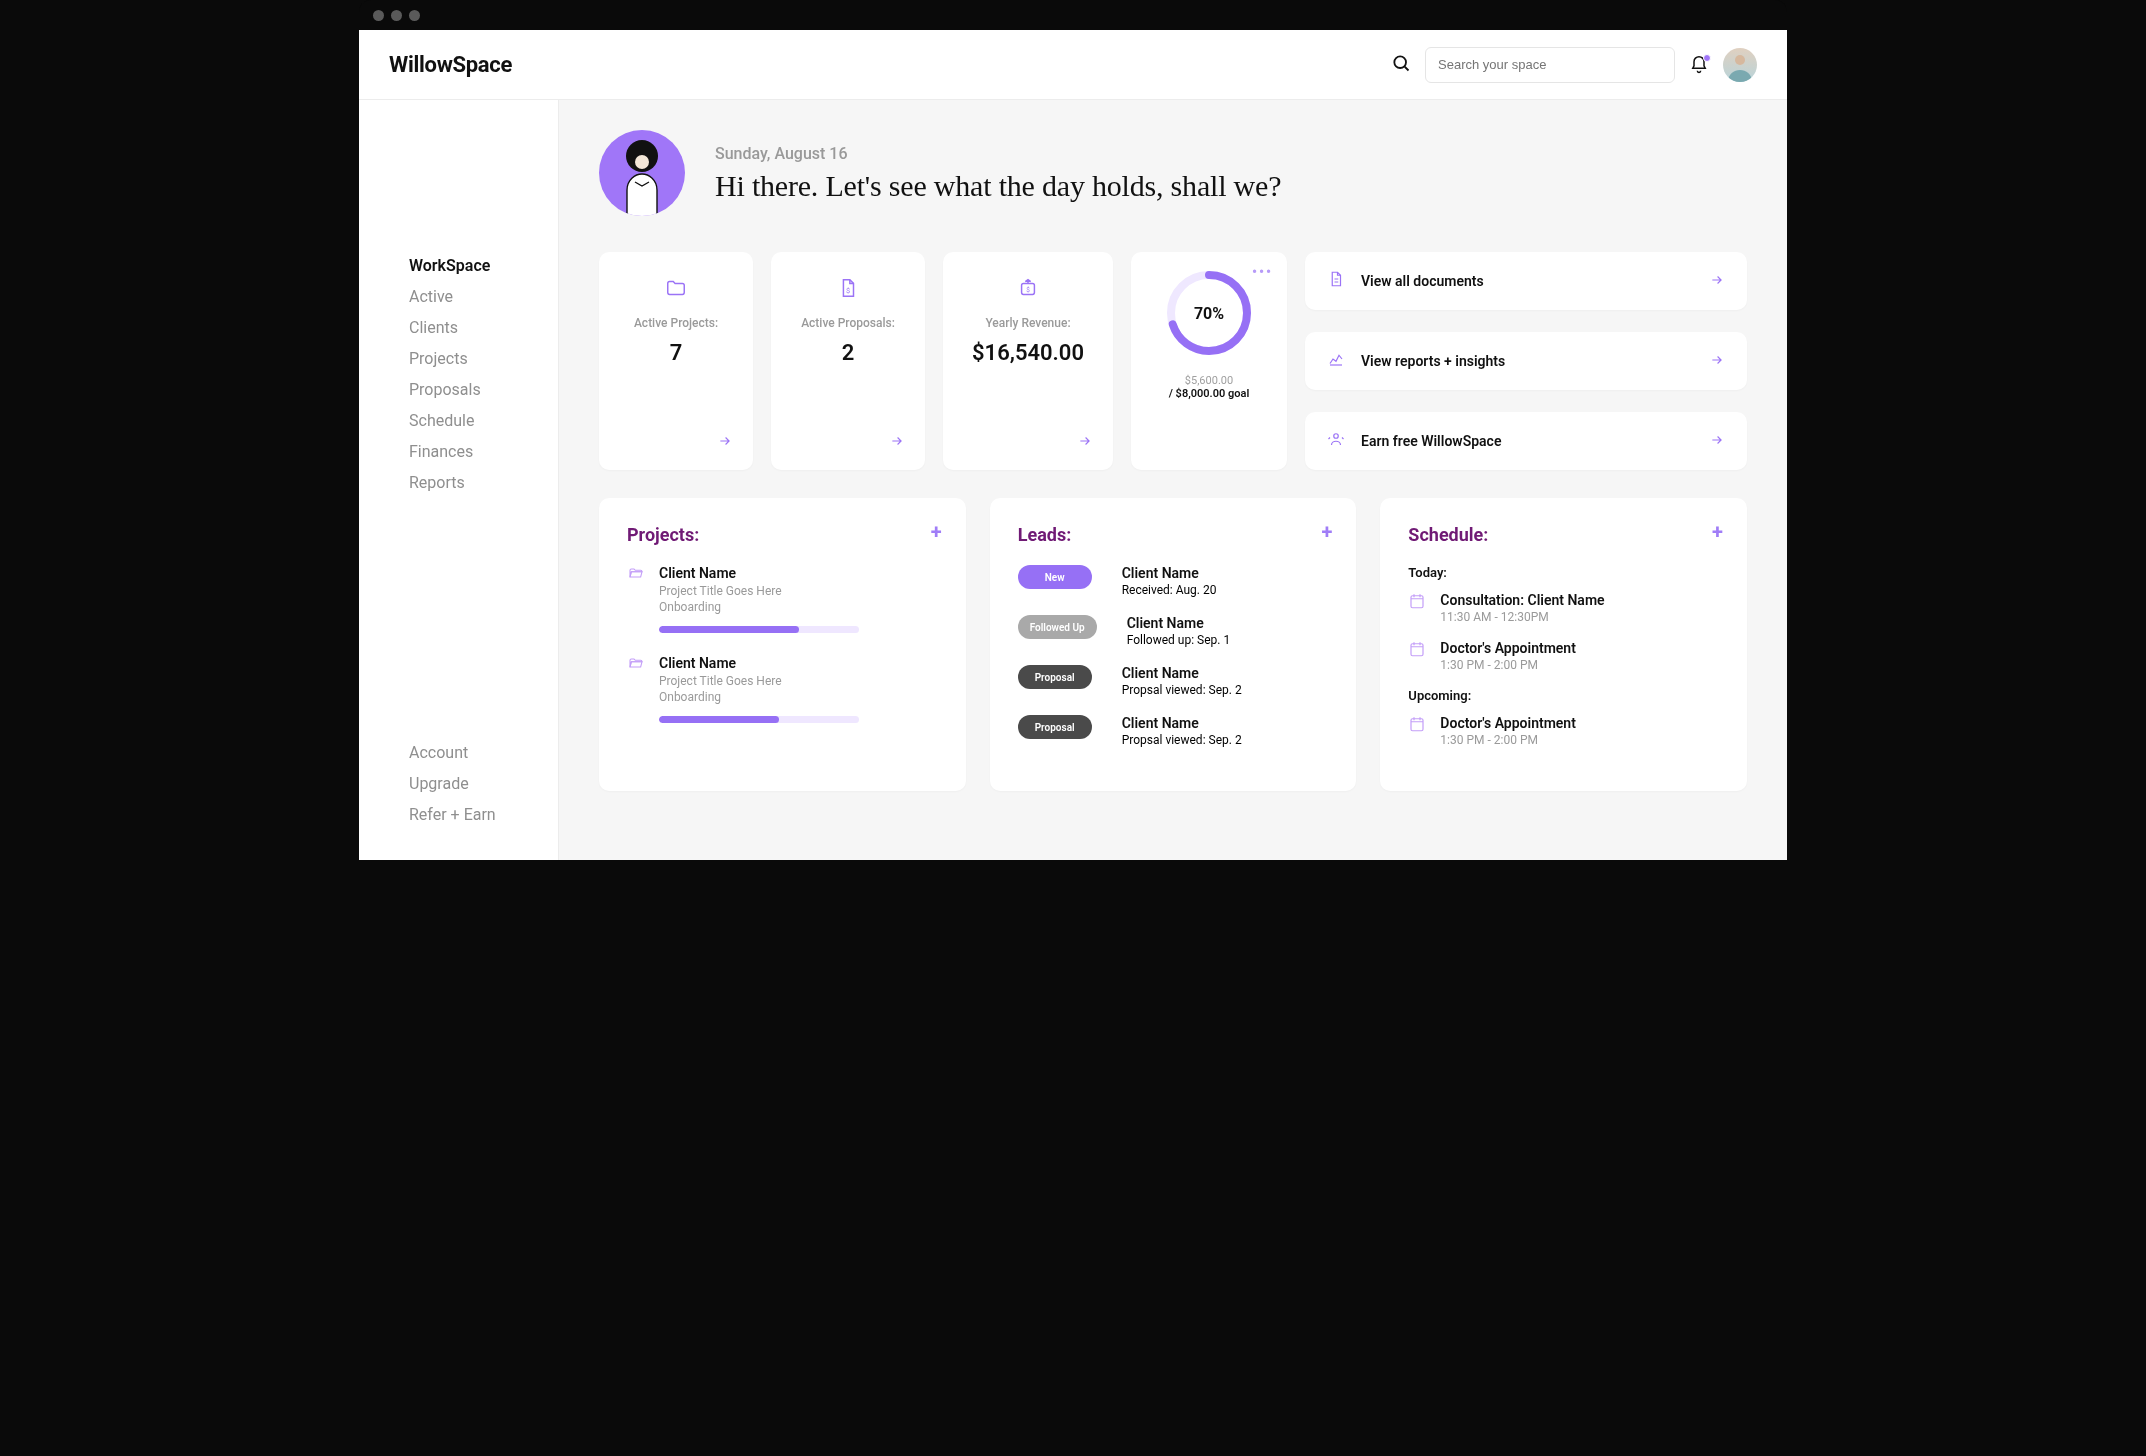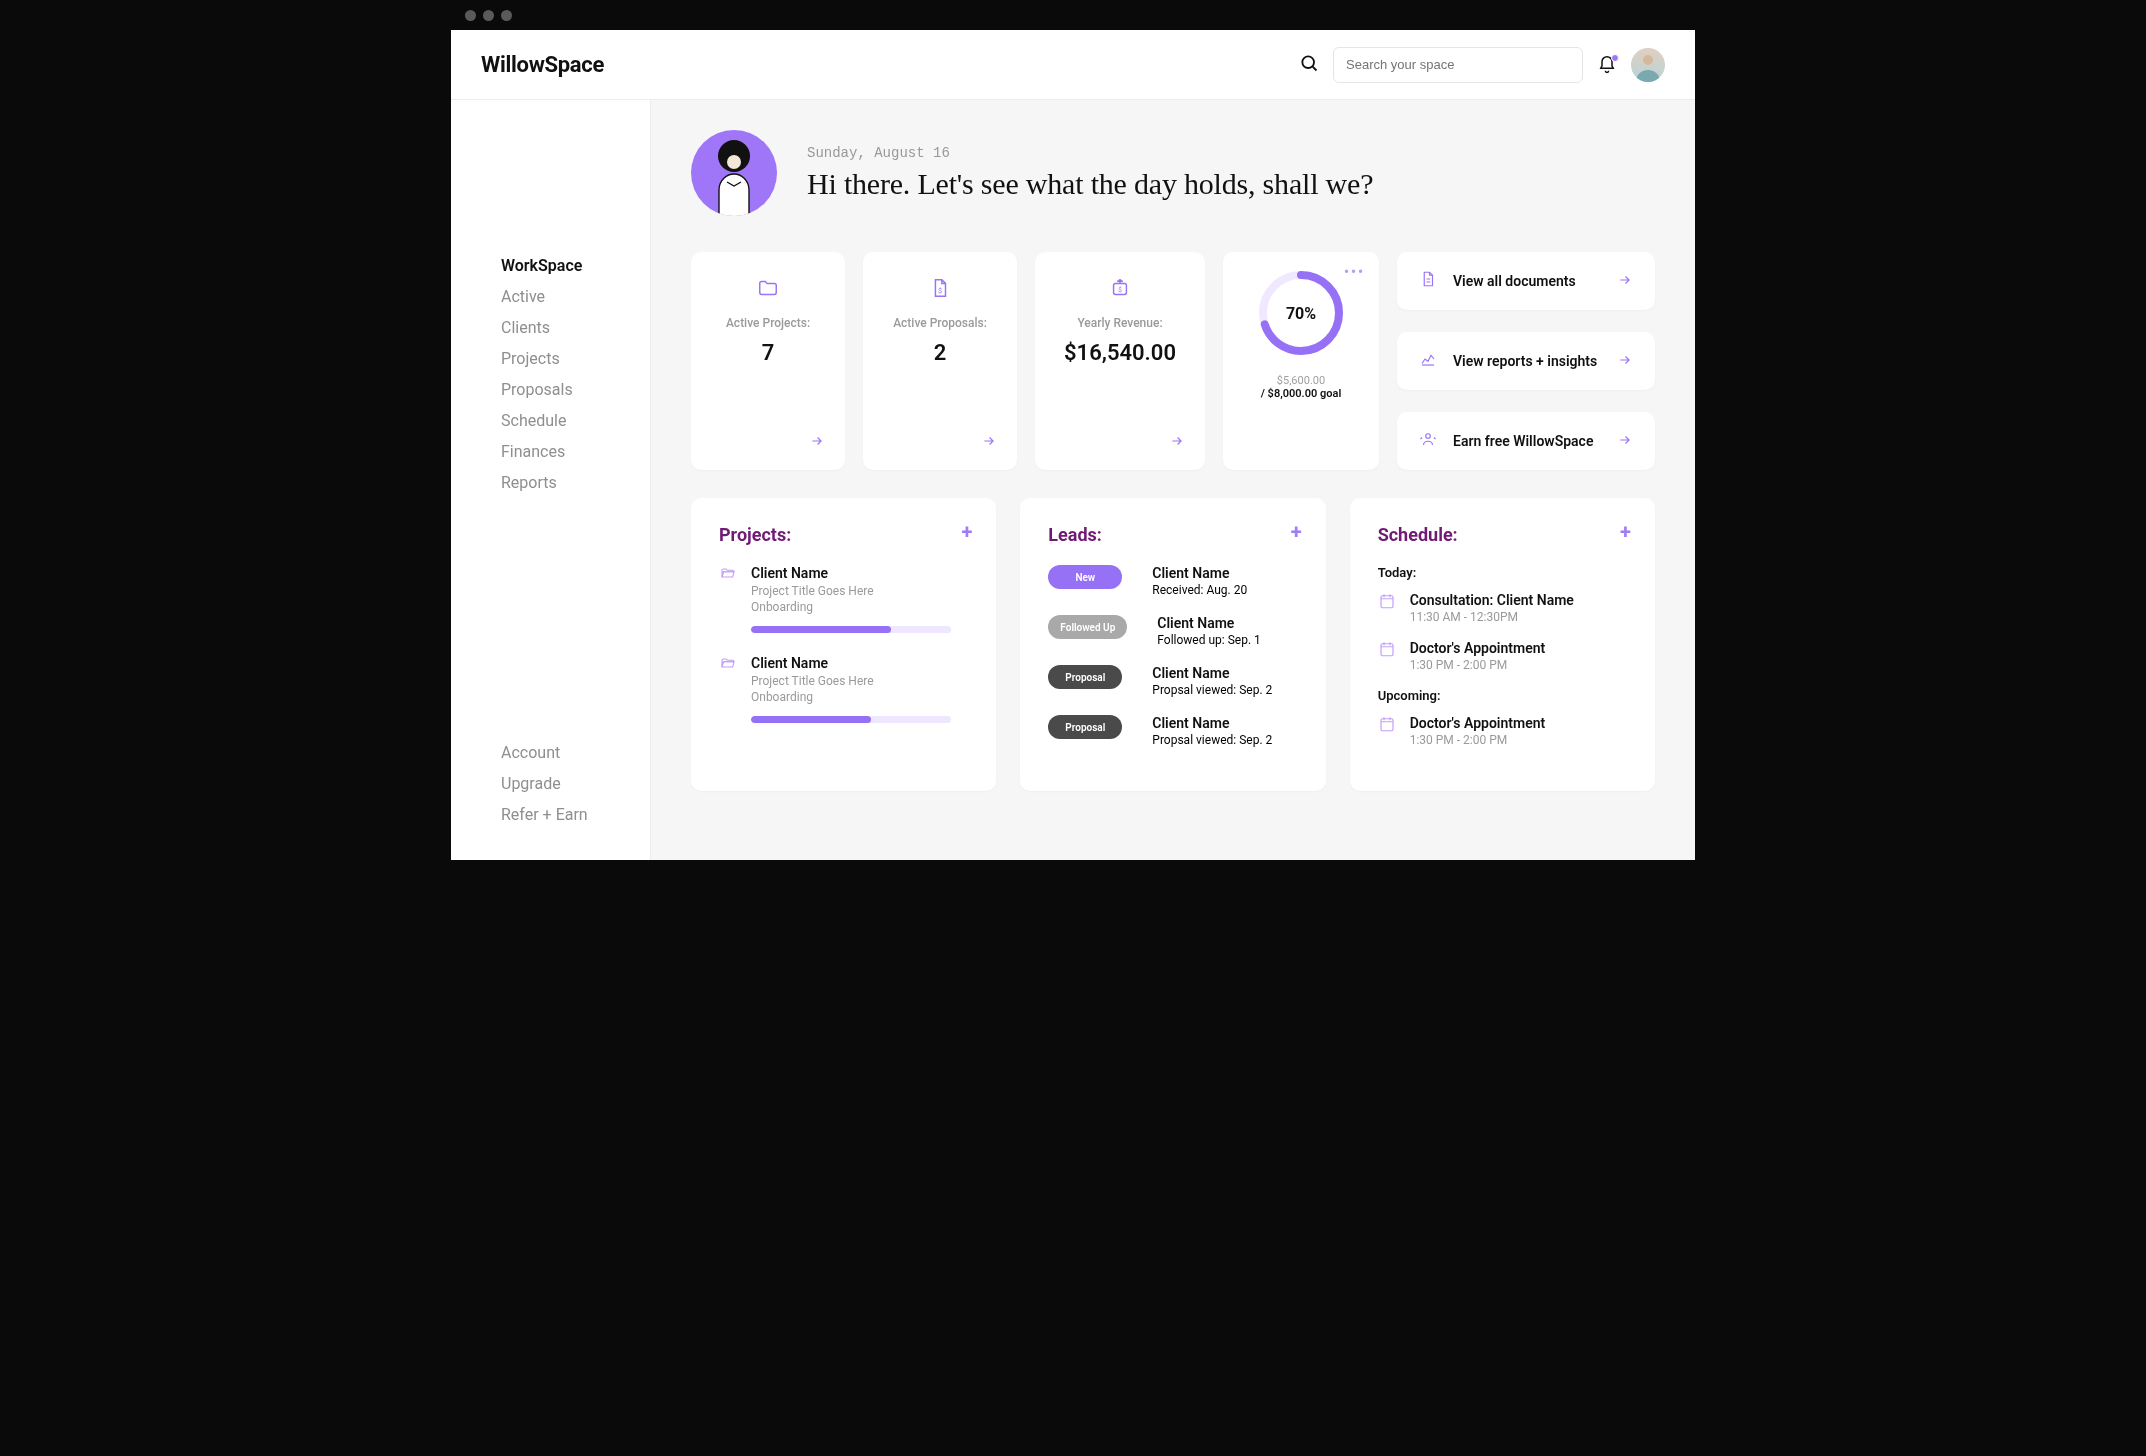--- a/index.html
+++ b/index.html
@@ -1,17 +1,17 @@
 <!DOCTYPE html>
 <html><head>
 <meta charset="utf-8">
 <style>
 * { margin: 0; padding: 0; box-sizing: border-box; }
 body { font-family: -apple-system, BlinkMacSystemFont, "Segoe UI", Roboto, Helvetica, Arial, sans-serif; background: #0a0a0a; display: flex; justify-content: center; align-items: flex-start; padding: 0; }
-.window-frame { width: 1244px; background: #0a0a0a; border-radius: 12px 12px 0 0; overflow: hidden; }
+.window-frame { width: 1428px; background: #0a0a0a; border-radius: 12px 12px 0 0; overflow: hidden; }
 .titlebar { height: 30px; background: #0a0a0a; display: flex; align-items: center; padding-left: 14px; gap: 7px; }
 .tb-dot { width: 11px; height: 11px; border-radius: 50%; background: #5a5a5a; }
 .app { background: #f6f6f6; width: 100%; min-height: 830px; display: flex; flex-direction: column; }
 .topbar { background: #fff; border-bottom: 1px solid #ececec; height: 70px; display: flex; align-items: center; padding: 0 30px; }
 .brand { font-size: 22px; font-weight: 700; color: #111; letter-spacing: -0.3px; }
 .top-right { margin-left: auto; display: flex; align-items: center; gap: 14px; }
 .search-icon svg { width: 20px; height: 20px; }
 .search-box { width: 250px; height: 36px; border: 1px solid #e5e5e5; border-radius: 6px; padding: 0 12px; font-size: 13px; color: #999; background: #fff; outline: none; }
 .bell-wrap { position: relative; display: flex; }
 .bell-dot { position: absolute; right: -2px; top: -1px; width: 8px; height: 8px; border-radius: 50%; background: #a076f8; border: 1.5px solid #fff; }
@@ -19,21 +19,21 @@
 .avatar svg { width: 34px; height:34px; }
 .body-row { flex: 1; display: flex; }
 .sidebar { width: 200px; background: #fff; border-right: 1px solid #ececec; padding: 150px 0 30px 50px; display:flex; flex-direction:column; }
 .side-item { font-size: 16px; color: #8f8f8f; padding: 6px 0; cursor: pointer; font-weight: 400; }
 .side-item.active { color: #111; font-weight: 600; }
 .side-bottom { margin-top: auto; }
 .content { flex: 1; padding: 30px 40px 30px 40px; background: #f6f6f6; }
 .greeting-row { display: flex; align-items: center; gap: 30px; margin-bottom: 36px; }
 .greet-avatar { width: 86px; height: 86px; border-radius: 50%; background: #a076f8; display:flex; align-items:flex-end; justify-content:center; overflow:hidden; }
 .greet-avatar svg { width: 70px; height:78px; }
-.greet-text .date { font-size: 14px; color: #999; margin-bottom: 6px; font-weight: 500; font-family: Liberation Mono, monospace; }
+.greet-text .date { font-size: 16px; color: #999; margin-bottom: 6px; font-weight: 500; }
 .greet-text h1 { font-family: Georgia, "Times New Roman", serif; font-size: 30px; font-weight: 400; color: #111; letter-spacing: -0.2px; }
 .stats-row { display: flex; gap: 18px; margin-bottom: 28px; }
 .stat-card { background: #fff; border-radius: 10px; padding: 24px 20px 18px; flex: 0 0 154px; display: flex; flex-direction: column; align-items: center; position: relative; box-shadow: 0 1px 2px rgba(0,0,0,0.03); }
 .stat-icon { height: 24px; margin-bottom: 16px; color: #9b73f6; display:flex; align-items:center; justify-content:center; }
 .stat-icon svg { width:22px; height:22px; stroke:#9b73f6; fill:none; stroke-width:1.6; }
 .stat-label { font-size: 12px; color: #9a9a9a; margin-bottom: 10px; font-weight: 500; }
 .stat-value { font-size: 22px; font-weight: 600; color: #111; margin-bottom: 22px; }
 .stat-arrow { align-self: flex-end; margin-top: auto; color: #9b73f6; }
 .stat-arrow svg { width:16px; height:14px; stroke:#9b73f6; fill:none; stroke-width:2; }
 .revenue-card { flex: 0 0 170px; }

